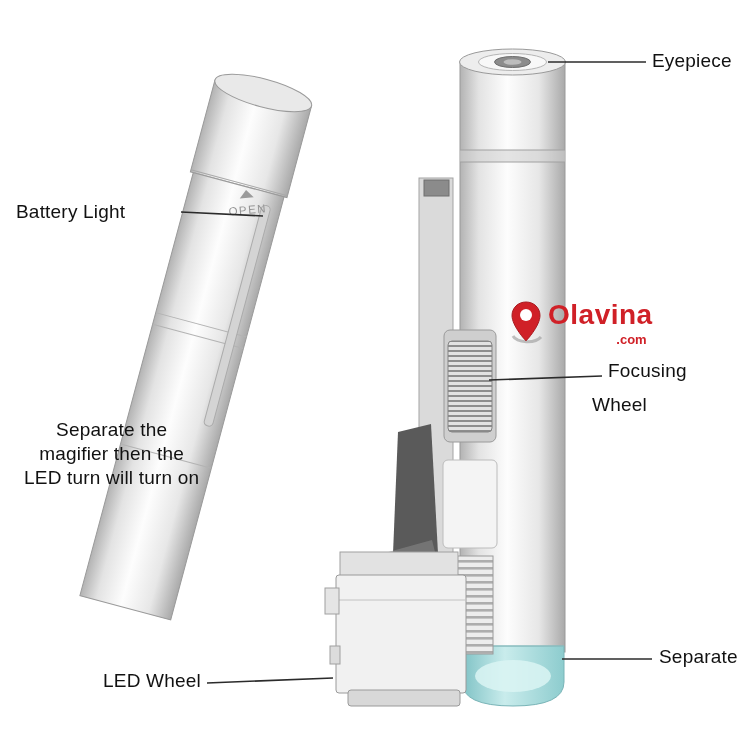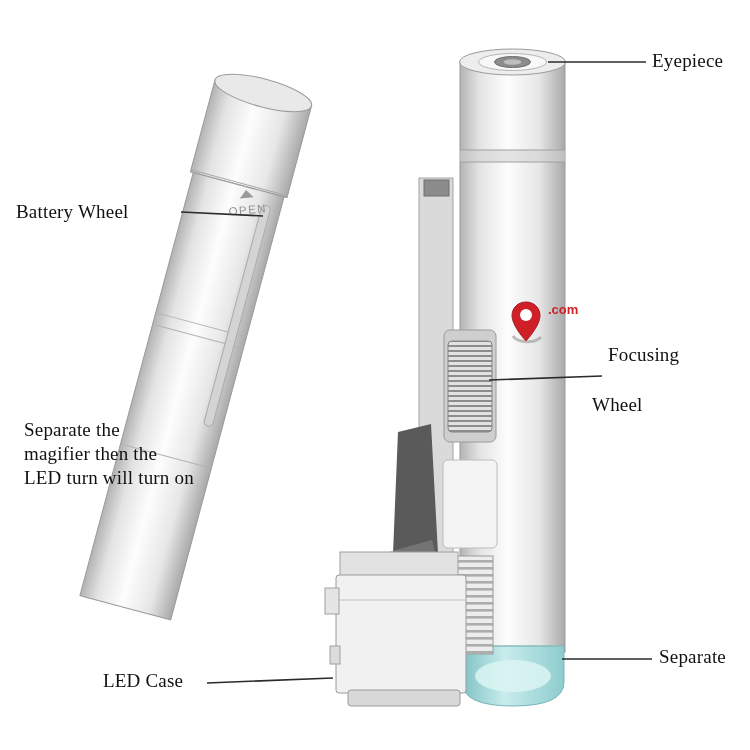--- a/index.html
+++ b/index.html
@@ -2,23 +2,23 @@
 <html style="--label-text: #111111; --leader-line: #2b2b2b; --brand-red: #d02027; --objective-teal: #9ed7d8;"><head>
 <meta charset="utf-8">
 <style>
   html,body{margin:0;padding:0;background:#ffffff;}
   #canvas{
     position:relative;width:750px;height:750px;overflow:hidden;background:#fff;
     font-family:"Liberation Sans",sans-serif;
   }
   .label{
     position:absolute;color:var(--label-text,#111);font-size:19px;
-    white-space:nowrap;letter-spacing:.2px;font-family:Liberation Serif, serif;
+    white-space:nowrap;letter-spacing:.2px;
   }
-  .note{line-height:24px;white-space:nowrap;}
+  .note{line-height:24px;white-space:nowrap;text-align:center;}
   #watermark{position:absolute;left:508px;top:300px;display:flex;align-items:flex-start;gap:4px;}
   #watermark .txtcol{display:flex;flex-direction:column;align-items:flex-end;}
   .brand{color:var(--brand-red,#d02027);font-size:28px;font-weight:bold;line-height:30px;letter-spacing:.5px;}
   .suffix{color:var(--brand-red,#d02027);font-size:13px;font-weight:bold;margin-top:2px;margin-right:6px;}
   svg{position:absolute;left:0;top:0;}
 </style>
 </head>
 <body>
 
 <div id="canvas">
@@ -114,35 +114,36 @@
     <g style="stroke:var(--leader-line,#2b2b2b)" stroke-width="1.6">
       <line x1="548" y1="62" x2="646" y2="62"></line>
       <line x1="181" y1="212" x2="263" y2="216"></line>
       <line x1="489" y1="380" x2="602" y2="376"></line>
       <line x1="207" y1="683" x2="333" y2="678"></line>
       <line x1="562" y1="659" x2="652" y2="659"></line>
     </g>
   </svg>
 
   <div class="label" style="left:652px;top:50px;">Eyepiece</div>
-  <div class="label" style="left:16px;top:201px;">Battery Wheel</div>
-  <div class="label" style="left:608px;top:344px;">Focusing</div>
+  <div class="label" style="left:16px;top:201px;">Battery Light</div>
+  <div class="label" style="left:608px;top:360px;">Focusing</div>
   <div class="label" style="left:592px;top:394px;">Wheel</div>
   <div class="label note" style="left:24px;top:418px;">
     <div>Separate the</div>
     <div>magifier then the</div>
     <div>LED turn will turn on</div>
   </div>
-  <div class="label" style="left:103px;top:670px;">LED Case</div>
+  <div class="label" style="left:103px;top:670px;">LED Wheel</div>
   <div class="label" style="left:659px;top:646px;">Separate</div>
 
   <div id="watermark">
     <svg width="36" height="46" viewBox="0 0 36 46" style="position:static">
       <path d="M5,36 A15,8 0 0 0 33,37" stroke="#9e9e9e" stroke-width="3" fill="none" opacity="0.65"></path>
       <path d="M18,2 C26,2 32,8 32,15.5 C32,26 18,41 18,41 C18,41 4,26 4,15.5 C4,8 10,2 18,2 Z" style="fill:var(--brand-red,#d02027)" stroke="#a81a20" stroke-width="1"></path>
       <circle cx="18" cy="15" r="6" fill="#ffffff"></circle>
     </svg>
     <div class="txtcol">
+      <span class="brand">Olavina</span>
       <span class="suffix">.com</span>
     </div>
   </div>
 
 </div>
 
 </body></html>

